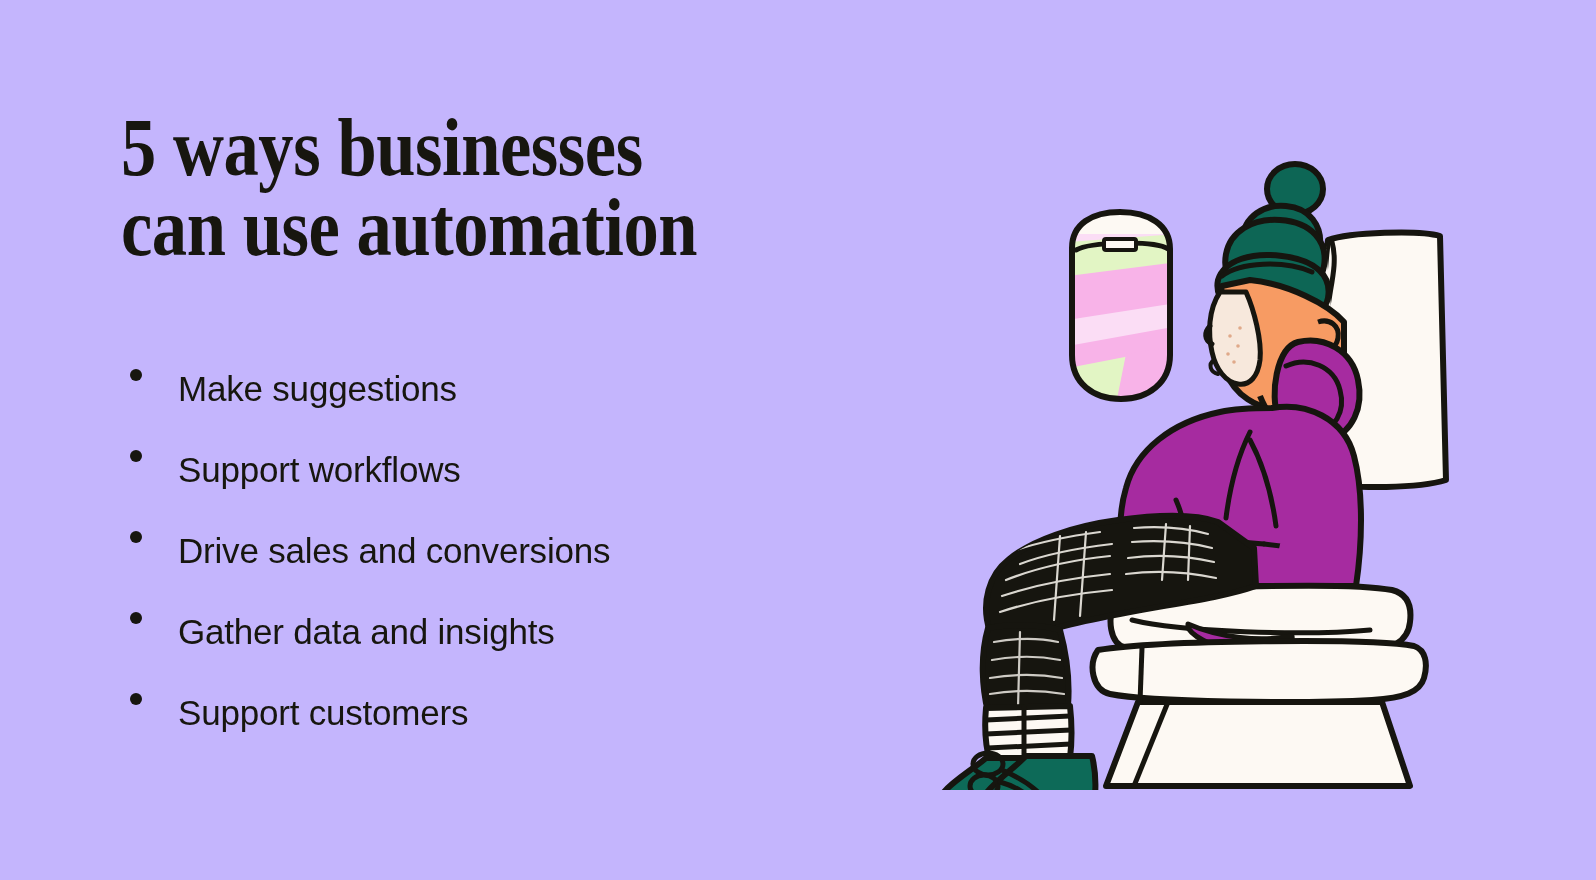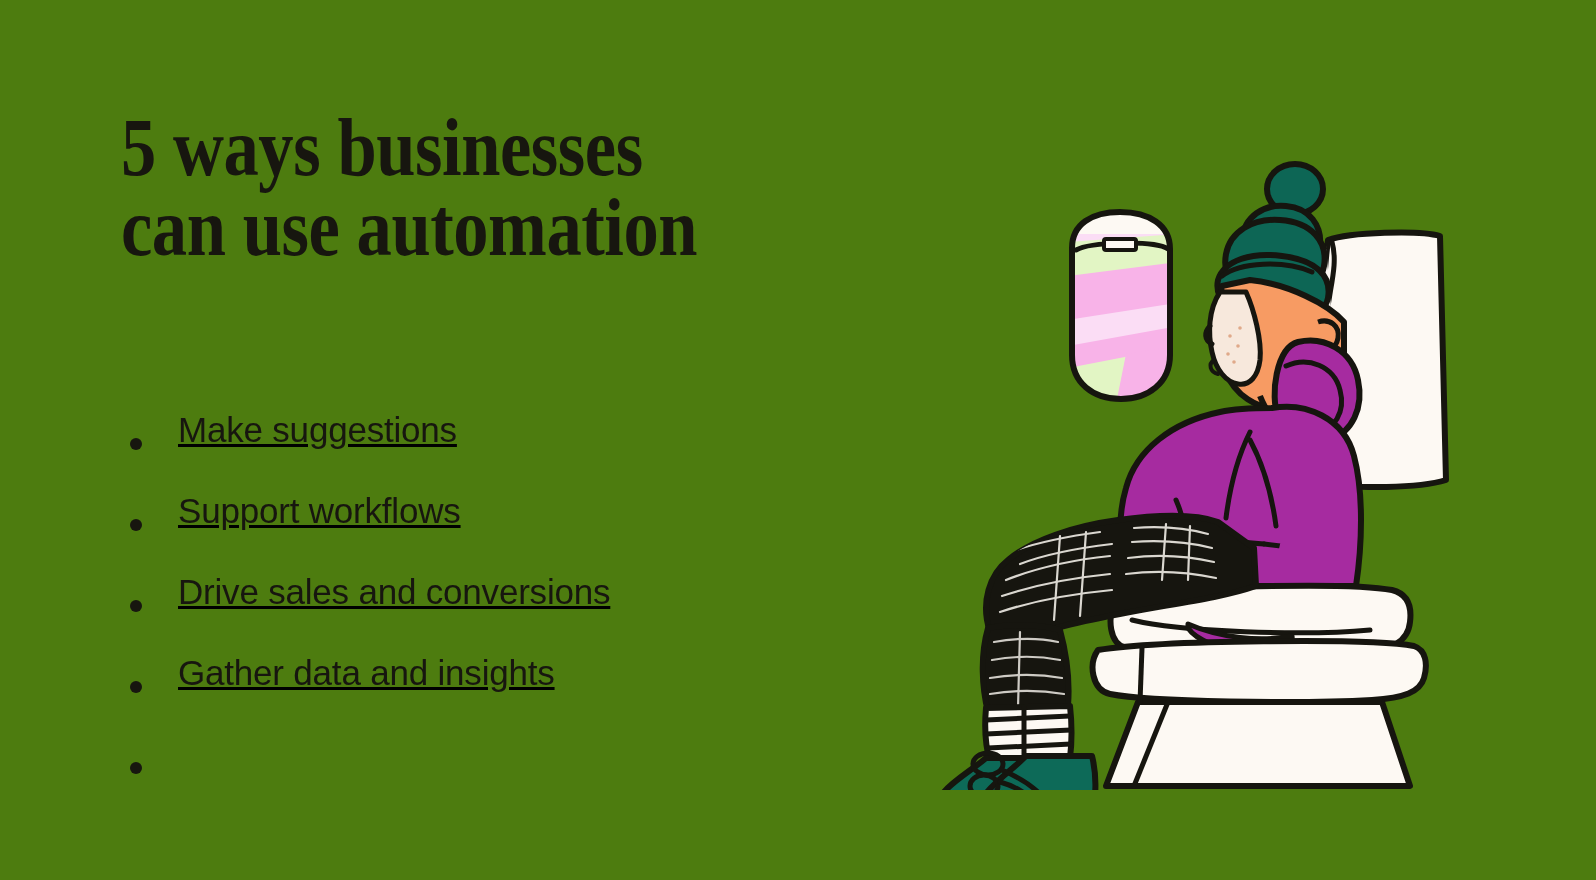--- a/index.html
+++ b/index.html
@@ -47,23 +47,22 @@
     list-style: none;
     margin: 0;
     padding: 0;
     position: absolute;
     left: 2px;
     top: 261px;
     width: 760px;
   }
   #benefits-list li {
     display: flex;
-    align-items: flex-end;
+    align-items: flex-start;
     height: 81px;
-    text-decoration: underline;
   }
   .bullet-dot {
     width: 12px;
     height: 12px;
     border-radius: 50%;
     background: #17160F;
     flex: 0 0 auto;
     margin-left: 7px;
     margin-right: 36px;
   }
@@ -86,21 +85,21 @@
   }
   #illustration svg {
     display: block;
     width: 100%;
     height: 100%;
   }
 </style>
 </head>
 <body style="background: rgb(253, 247, 240);">
 
-<div id="poster" style="background: #4d7c0f;">
+<div id="poster" style="background: #c4b5fd;">
 
   <div id="text-column">
 
     <h1 id="page-title">5 ways businesses
 can use automation</h1>
 
     <ul id="benefits-list">
       <li>
         <span class="bullet-dot"></span>
         <span class="bullet-label">Make suggestions</span>
@@ -112,20 +111,21 @@
       <li>
         <span class="bullet-dot"></span>
         <span class="bullet-label">Drive sales and conversions</span>
       </li>
       <li>
         <span class="bullet-dot"></span>
         <span class="bullet-label">Gather data and insights</span>
       </li>
       <li>
         <span class="bullet-dot"></span>
+        <span class="bullet-label">Support customers</span>
       </li>
     </ul>
 
   </div>
 
   <div id="illustration">
     <svg viewBox="0 0 600 640" xmlns="http://www.w3.org/2000/svg">
       <defs>
         <clipPath id="winClip">
           <path d="M152,98 C152,74 172,62 200,62 C229,62 250,75 250,99

